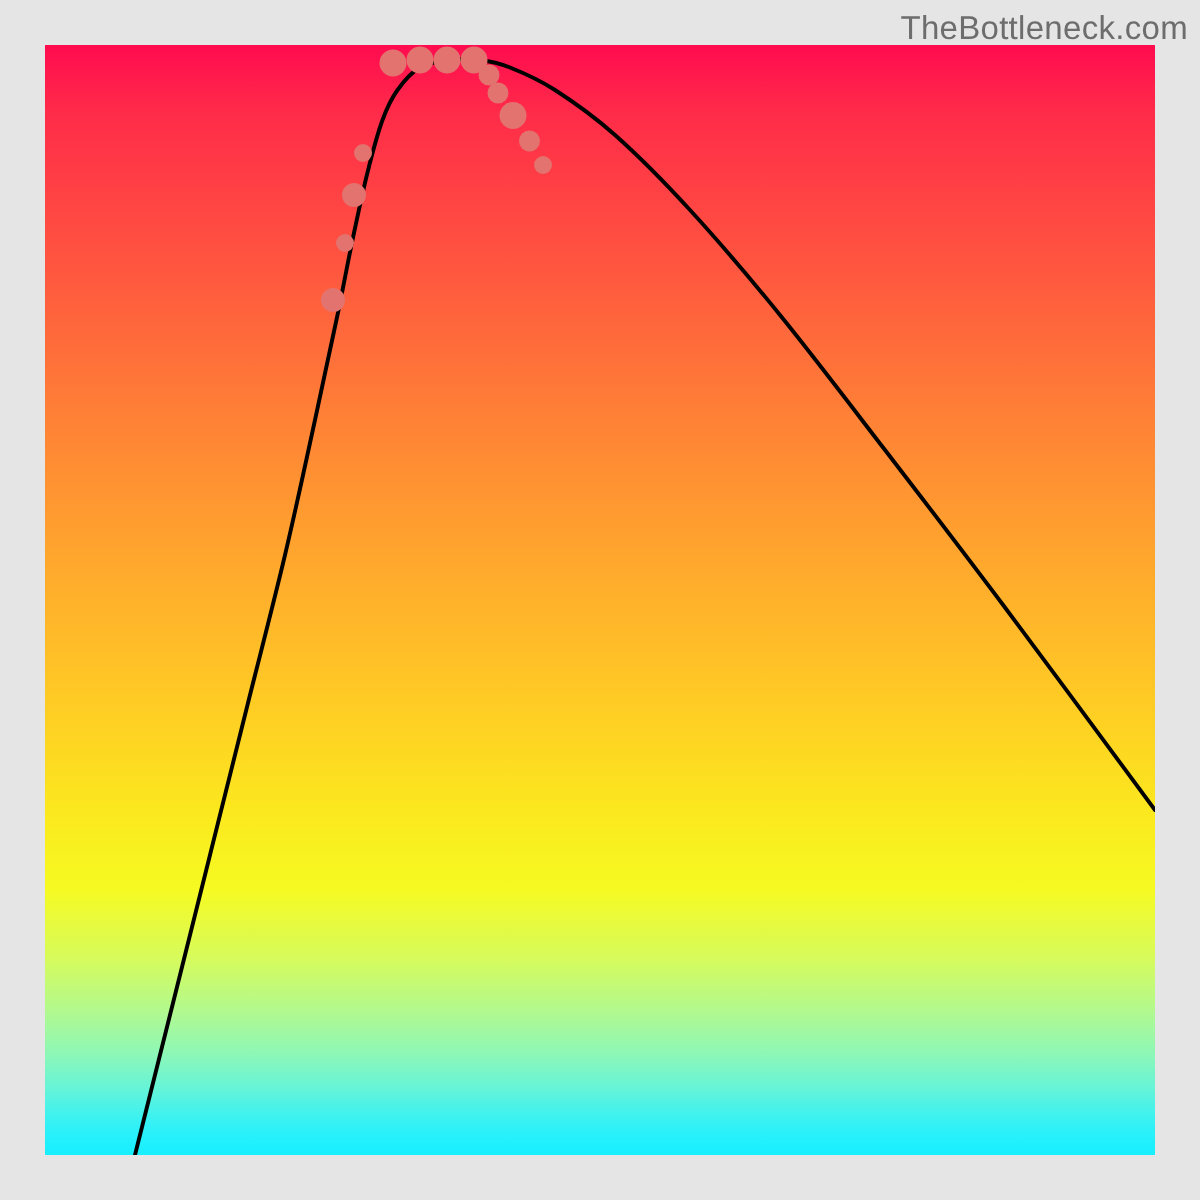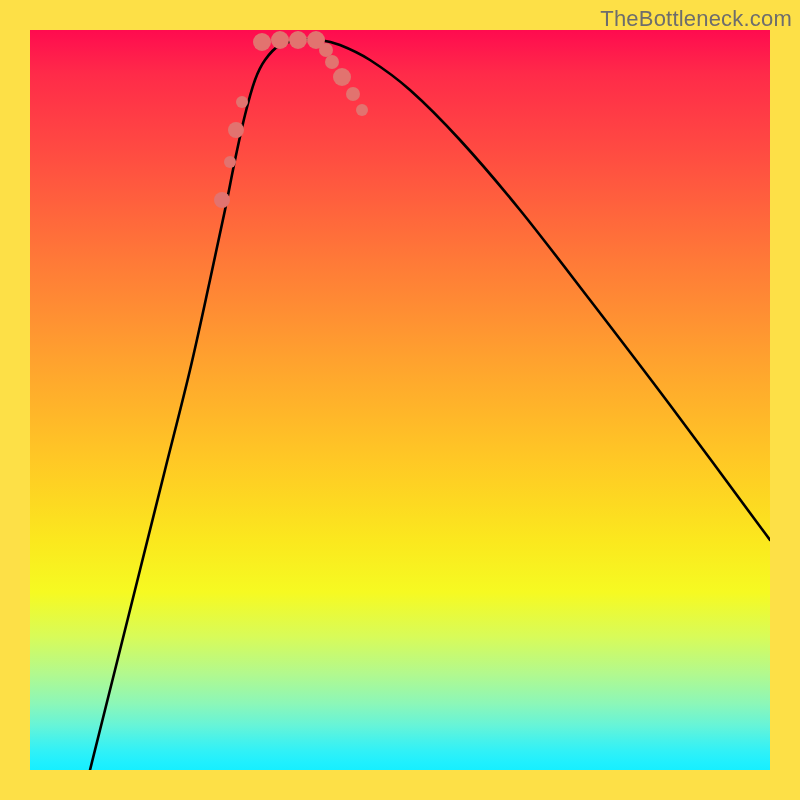--- a/index.html
+++ b/index.html
@@ -10,21 +10,21 @@
     overflow: hidden;
     background: #000;
     font-family: Arial, Helvetica, sans-serif;
   }
   .frame {
     position: absolute;
     top: 0;
     left: 0;
     width: 800px;
     height: 800px;
-    background: #fde047;
+    background: #e5e5e5;
   }
   .plot-area {
     position: absolute;
     top: 30px;
     left: 30px;
     width: 740px;
     height: 740px;
     overflow: hidden;
     background: linear-gradient(
       to bottom,

